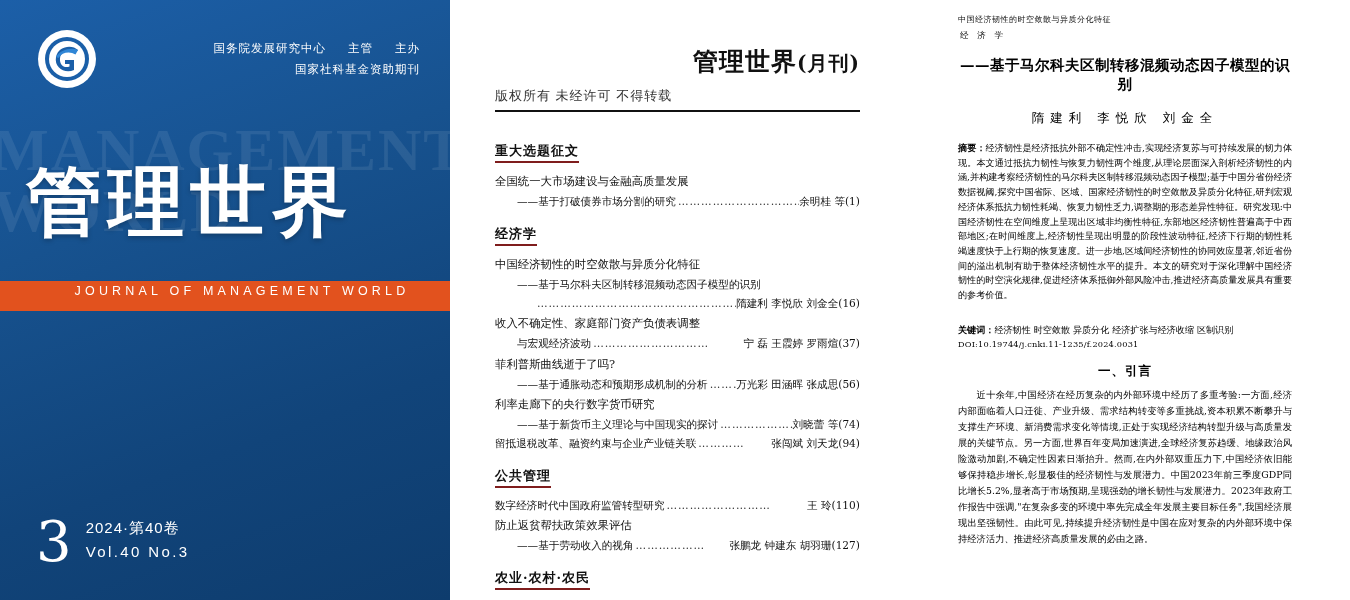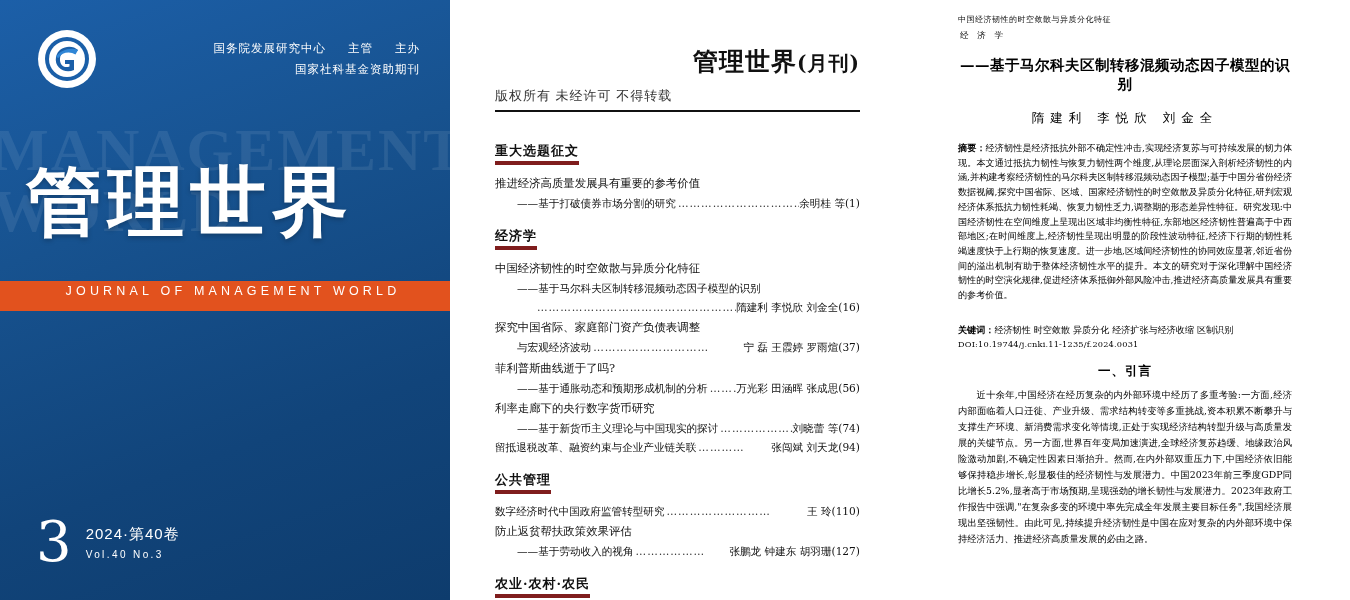--- a/index.html
+++ b/index.html
@@ -63,38 +63,38 @@
     line-height:1.1;
     text-shadow:0 2px 5px rgba(0,0,0,0.25);
     white-space:nowrap;
   }
   .cover-bar {
     position:absolute; left:0; top:281px;
     width:450px; height:30px;
     background:#e2521e;
   }
   .cover-en {
-    position:absolute; left:8px; top:284px; width:450px;
+    position:absolute; left:17px; top:284px; width:450px;
     text-align:center;
     color:#ffffff;
     font-size:12.5px;
     letter-spacing:4.2px;
     font-family:"Liberation Sans", sans-serif;
   }
   .cover-bottom {
     position:absolute; left:36px; bottom:34px;
     display:flex; align-items:flex-end; gap:14px; color:#fff;
   }
   .cover-issue {
     font-family:"DejaVu Serif", serif;
     font-size:56px; line-height:0.88; font-weight:normal;
   }
   .cover-meta { padding-bottom:6px; }
   .cover-meta .m1 { font-size:15px; letter-spacing:1px; margin-bottom:5px; }
-  .cover-meta .m2 { font-size:10px; letter-spacing:2.4px; }
+  .cover-meta .m2 { font-size:15px; letter-spacing:2.4px; }
 
   
   .toc {
     position:relative;
     flex:0 0 450px;
     width:450px; height:600px;
     background:#ffffff;
     padding:45px 40px 20px 45px;
     color:#111;
   }
@@ -105,21 +105,21 @@
     text-align:right;
   }
   .toc-title .small { font-size:20px; font-weight:bold; }
   .toc-sub {
     font-size:13px; color:#333; letter-spacing:1px; margin-bottom:5px;
   }
   .toc-rule { border:none; border-top:2px solid #111; margin:0 0 16px 0; }
   .toc-sec {
     font-family:"DejaVu Serif", serif;
     font-size:13px; font-weight:bold; letter-spacing:1px;
-    border-bottom:4px solid #7f1d1d;
+    border-bottom:2px solid #7f1d1d;
     display:inline-block;
     padding-bottom:1px;
     margin:14px 0 8px 0;
   }
   .toc-sec:first-of-type { margin-top:0; }
   .toc-item { font-size:11.4px; line-height:1.85; color:#111; }
   .toc-item .t { font-family:"DejaVu Serif", serif; }
   .toc-sub-line {
     font-size:10.6px; line-height:1.8; color:#111;
     font-family:"DejaVu Serif", serif;
@@ -232,21 +232,21 @@
   <div class="toc">
     <div class="toc-title">
       <span>管理世界</span><span class="small">(月刊)</span>
     </div>
     <div class="toc-sub">版权所有   未经许可   不得转载</div>
     <hr class="toc-rule">
 
     
     <div class="toc-sec">重大选题征文</div>
     <div class="toc-item">
-      <span class="t">推进经济高质量发展具有重要的参考价值</span>
+      <span class="t">全国统一大市场建设与金融高质量发展</span>
     </div>
     <div class="toc-sub-line">
       <span>——基于打破债券市场分割的研究</span>
       <span class="lead">……………………………………</span>
       <span class="auth"><span>余明桂  等</span><span>(1)</span></span>
     </div>
 
     
     <div class="toc-sec">经济学</div>
 
@@ -255,21 +255,21 @@
     </div>
     <div class="toc-sub-line">
       <span>——基于马尔科夫区制转移混频动态因子模型的识别</span>
     </div>
     <div class="toc-cont">
       <span class="lead">………………………………………………</span>
       <span><span>隋建利  李悦欣  刘金全</span><span>(16)</span></span>
     </div>
 
     <div class="toc-item">
-      <span class="t">探究中国省际、家庭部门资产负债表调整</span>
+      <span class="t">收入不确定性、家庭部门资产负债表调整</span>
     </div>
     <div class="toc-sub-line">
       <span>与宏观经济波动</span>
       <span class="lead">…………………………</span>
       <span class="auth"><span>宁  磊  王霞婷  罗雨煊</span><span>(37)</span></span>
     </div>
 
     <div class="toc-item">
       <span class="t">菲利普斯曲线逝于了吗?</span>
     </div>

